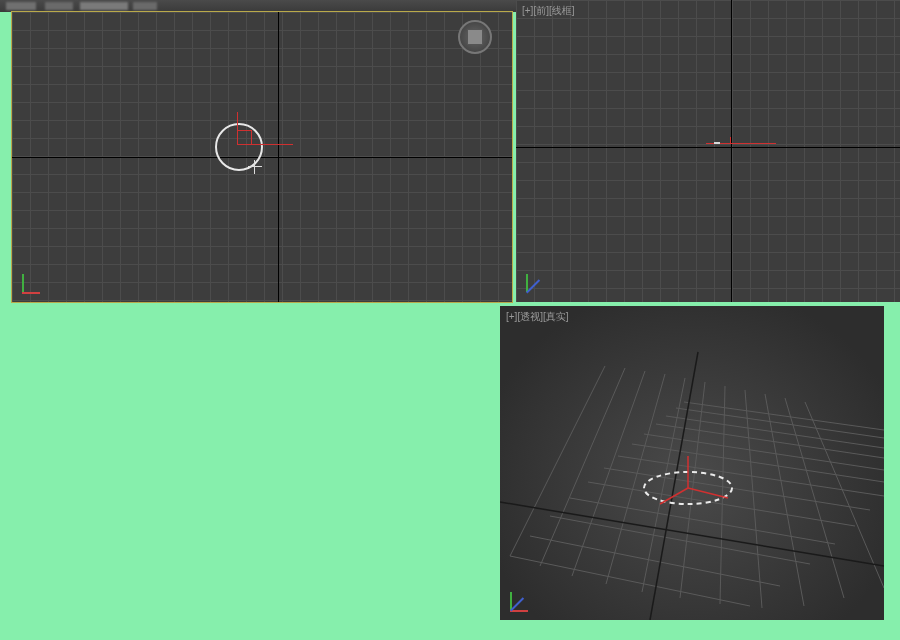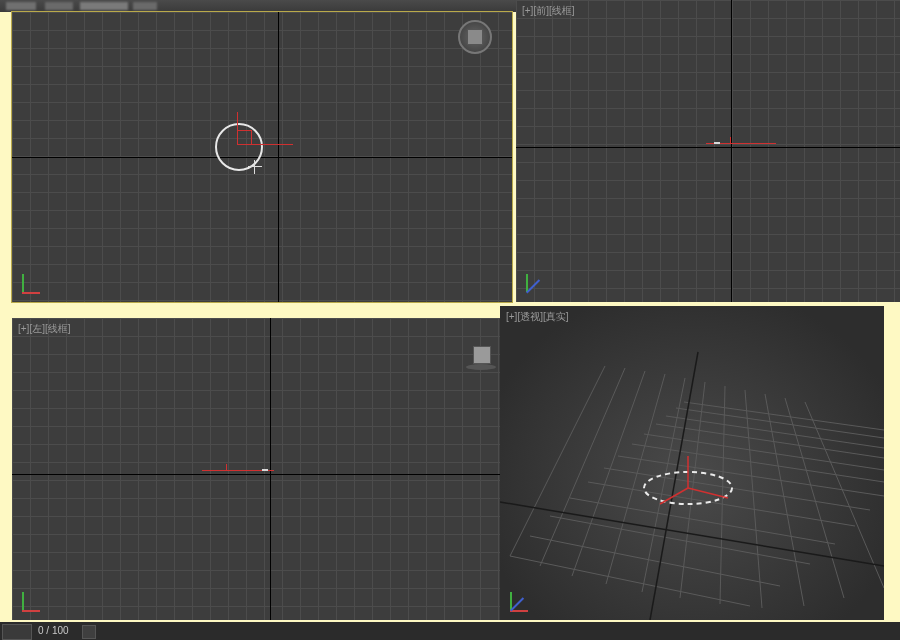--- a/index.html
+++ b/index.html
@@ -1,16 +1,16 @@
 <!DOCTYPE html>
 <html><head>
 <meta charset="utf-8">
 <style>
 html,body{margin:0;padding:0;width:900px;height:640px;overflow:hidden;background:#2a2a2a;font-family:Arial,sans-serif;font-size:10px;color:#aaa}
-.app{position:relative;width:900px;height:640px;background:#fef9c3}
+.app{position:relative;width:900px;height:640px;background:#86efac}
 .titlebar{position:absolute;left:0;top:0;width:900px;height:12px;background:linear-gradient(#4a4a4a,#3a3a3a)}
 .titlebar .blur1{position:absolute;left:6px;top:2px;width:30px;height:8px;background:#707070;filter:blur(1px)}
 .titlebar .blur2{position:absolute;left:45px;top:2px;width:28px;height:8px;background:#6a6a6a;filter:blur(1px)}
 .titlebar .blur3{position:absolute;left:80px;top:2px;width:48px;height:8px;background:#7a7a7a;filter:blur(1px)}
 .titlebar .blur4{position:absolute;left:133px;top:2px;width:24px;height:8px;background:#6a6a6a;filter:blur(1px)}
 .vp{position:absolute;background:#3d3d3d;overflow:hidden}
 .vp.active{outline:1px solid #b9a94a}
 .vp .label{position:absolute;left:6px;top:4px;font-size:10px;color:#9a9a9a;z-index:5;cursor:pointer}
 .grid-ortho{position:absolute;inset:0;background-image:
  linear-gradient(#4c4c4c 1px,transparent 1px),
@@ -95,39 +95,20 @@
       <div class="v" style="left:24px;top:-6px;height:6px"></div>
       <div class="tick" style="left:8px;top:-1px"></div>
     </div>
     <div class="label">[+][前][线框]</div>
     <div class="corner-gizmo">
       <div class="ax g"></div>
         <div class="ax b"></div>
     </div>
   </div>
 
-  <div class="vp" style="left:12px;top:318px;width:500px;height:302px">
-    <div class="grid-ortho"></div>
-    <div class="axis-h" style="top:156px"></div>
-    <div class="axis-v" style="left:258px"></div>
-    <div class="scene-gizmo" style="left:190px;top:152px">
-      <div class="h" style="left:0;top:0;width:72px"></div>
-      <div class="v" style="left:24px;top:-6px;height:6px"></div>
-      <div class="tick" style="left:60px;top:-1px"></div>
-    </div>
-    <div class="vcube-small" style="right:20px;top:26px">
-      <div class="base"></div>
-      <div class="cube"></div>
-    </div>
-    <div class="label">[+][左][线框]</div>
-    <div class="corner-gizmo">
-      <div class="ax g"></div>
-        <div class="ax r"></div>
-    </div>
-  </div>
 
   <div style="position:absolute;left:18px;top:306px;font-size:10px;color:#9a9a9a;z-index:20"></div>
 
   <div class="vp" style="left:500px;top:306px;width:384px;height:314px">
     <div class="persp-bg"></div>
     <div class="persp-grid">
       <svg viewBox="0 0 384 314" preserveAspectRatio="none">
         <g stroke="#5a5a5a" stroke-width="1" fill="none">
           <line x1="10" y1="250" x2="250" y2="300"></line>
           <line x1="30" y1="230" x2="280" y2="280"></line>
@@ -169,19 +150,14 @@
       </svg>
     </div>
     <div class="label">[+][透视][真实]</div>
     <div class="corner-gizmo">
       <div class="ax g"></div>
         <div class="ax r"></div>
         <div class="ax b"></div>
     </div>
   </div>
 
-  <div class="timeline">
-    <div class="box"></div>
-    <div class="frame">0 / 100</div>
-    <div class="btn"></div>
-  </div>
 
 </div>
 
 </body></html>

